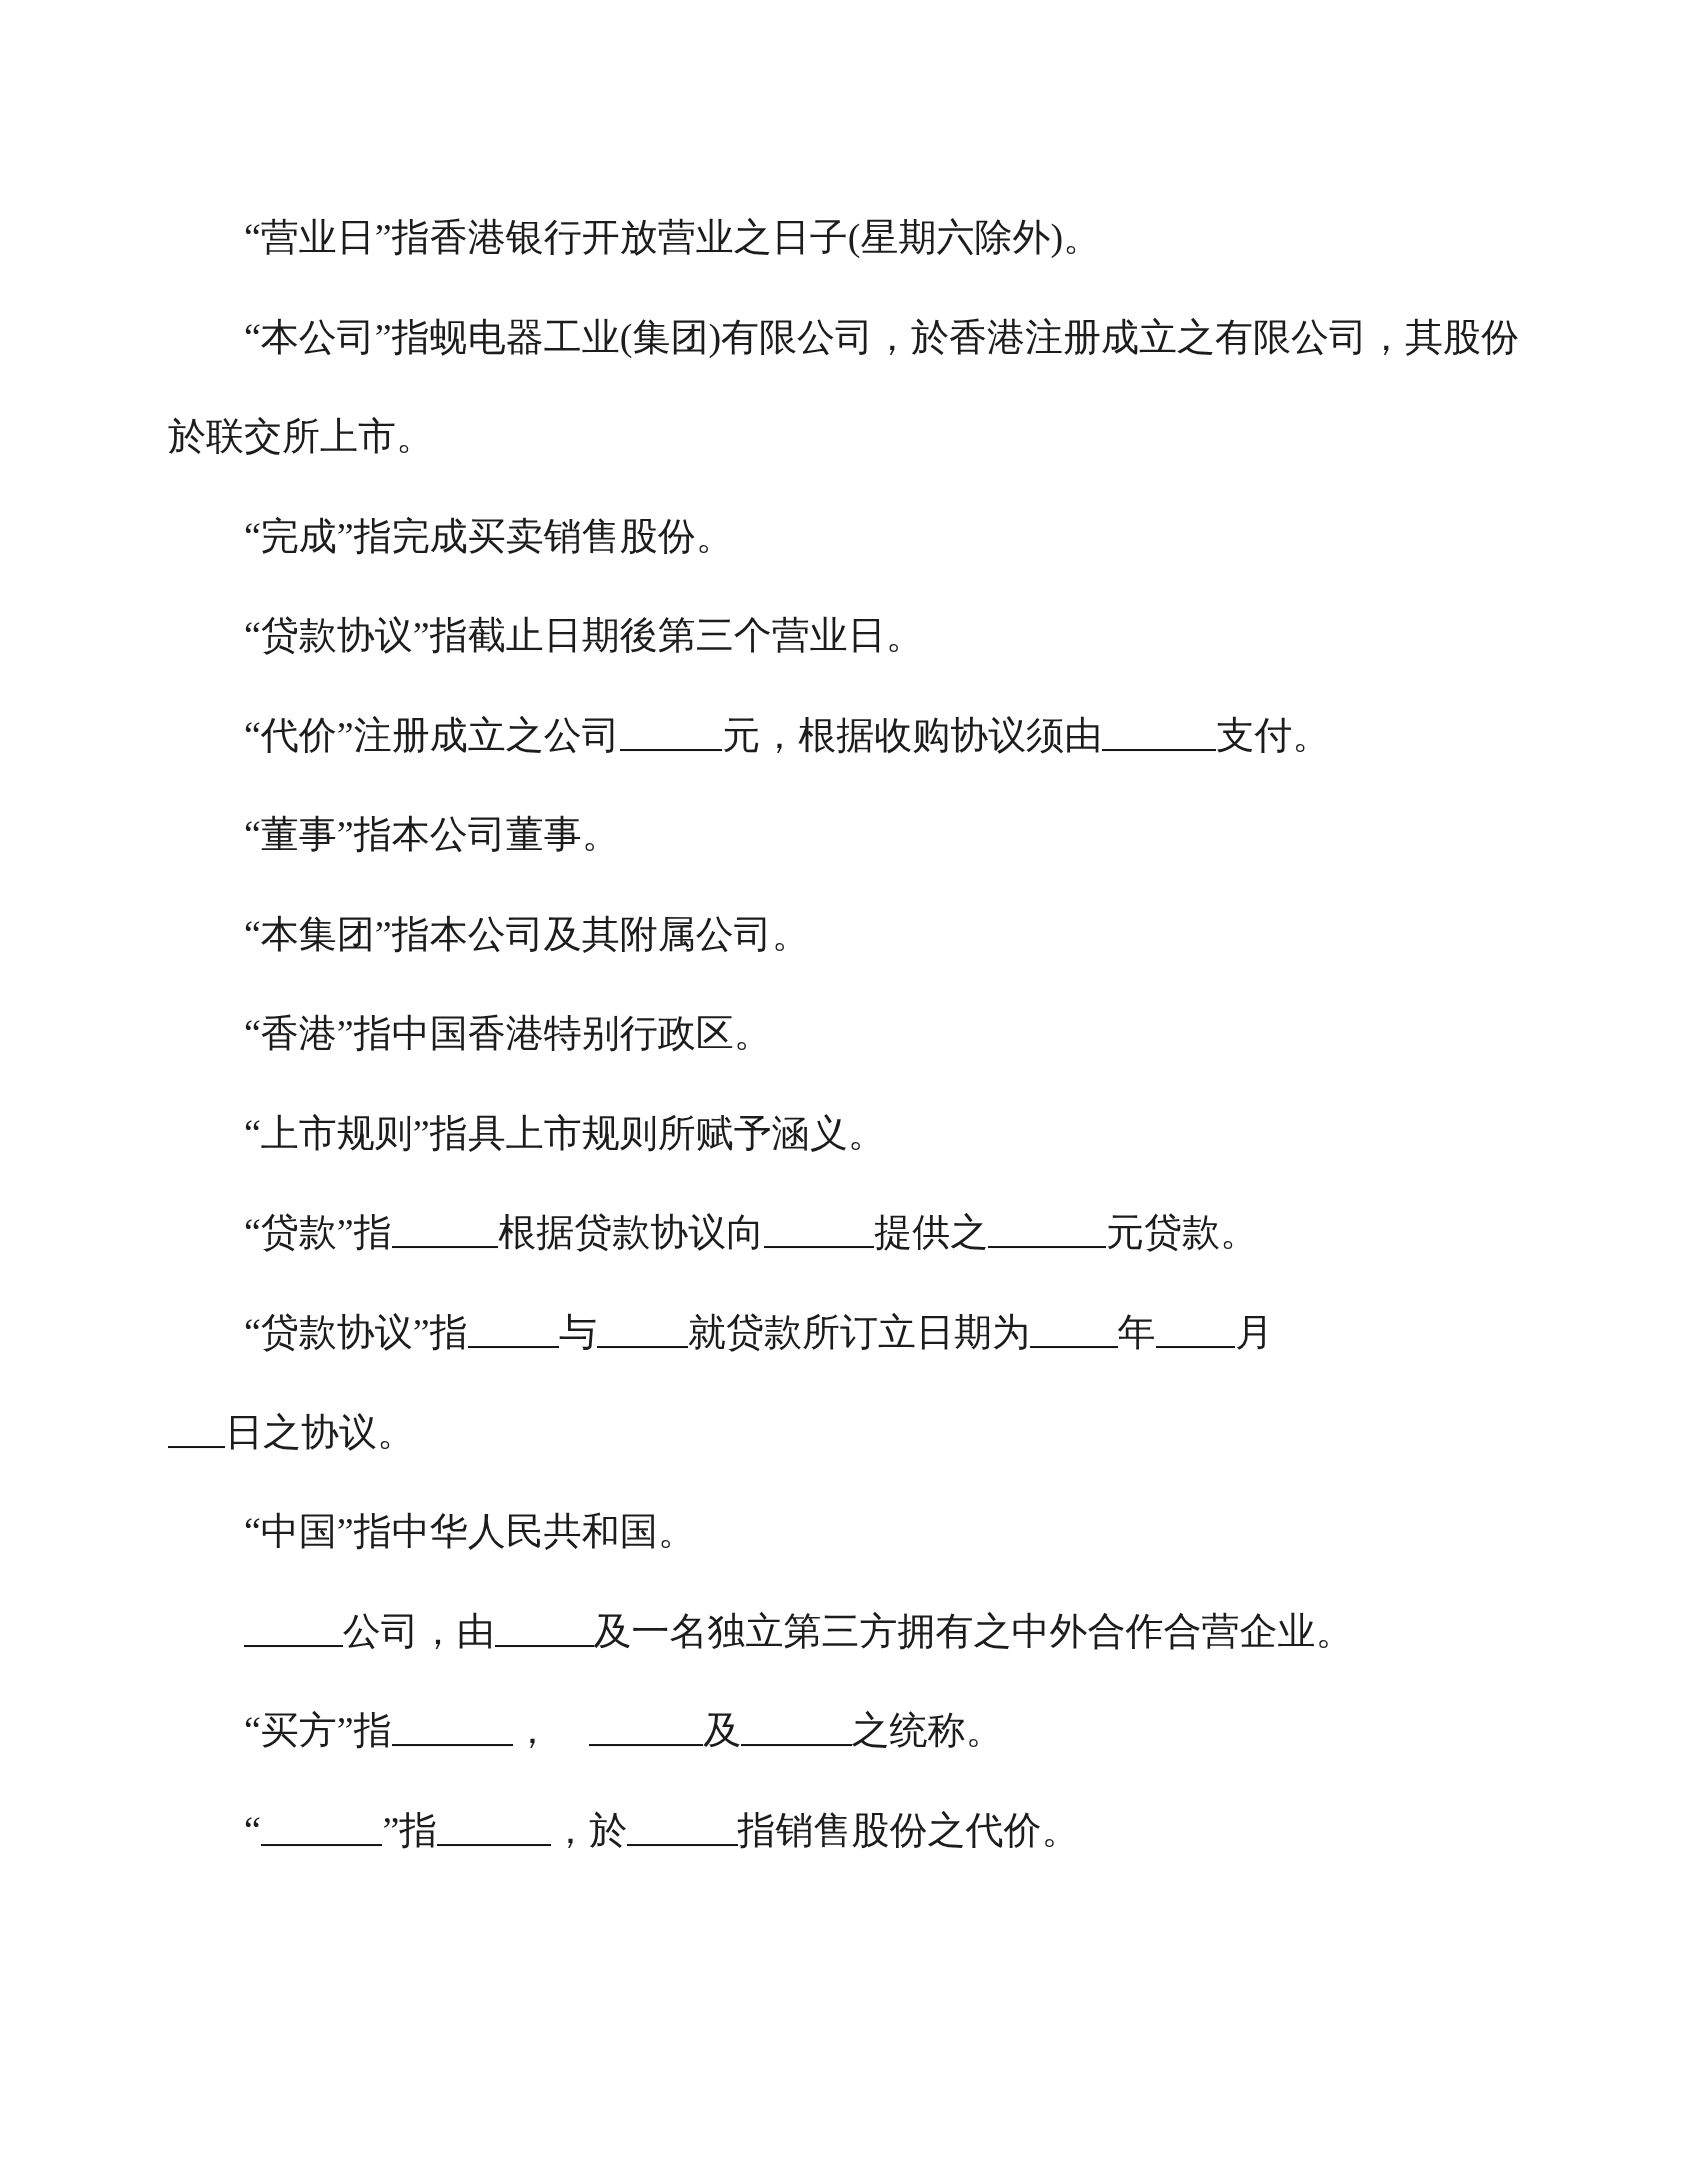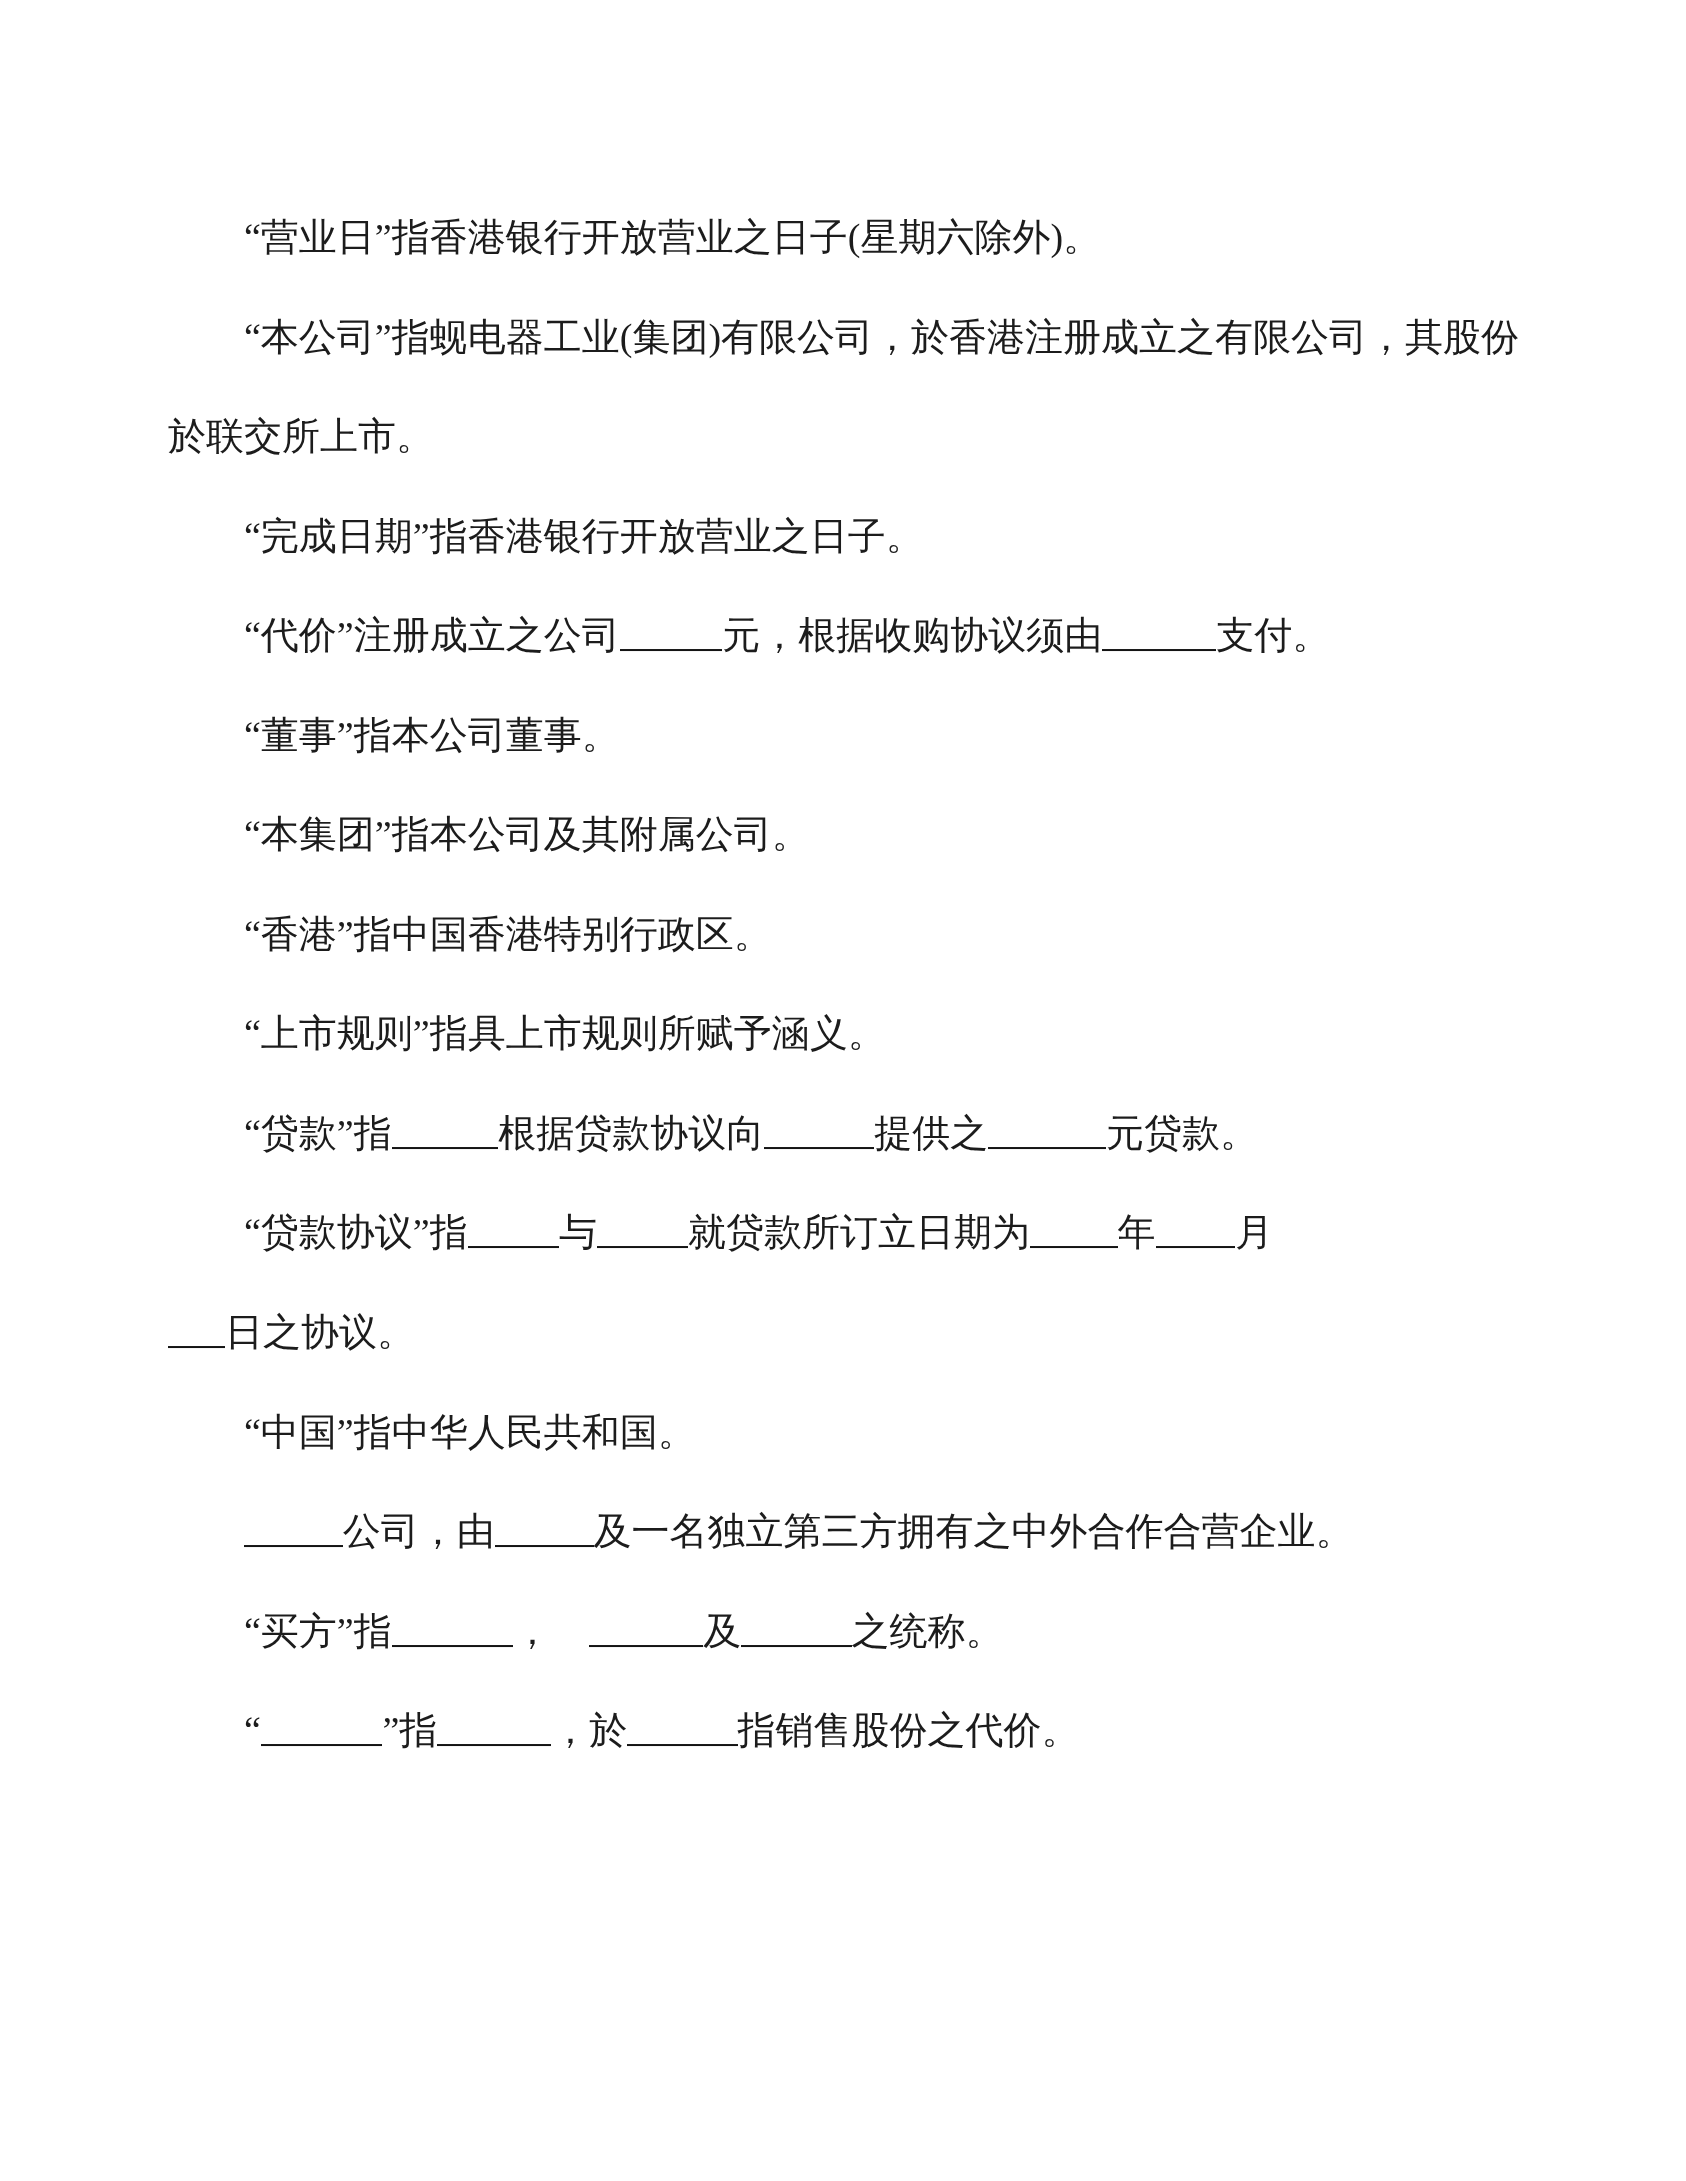--- a/index.html
+++ b/index.html
@@ -27,21 +27,22 @@
     transform:translateY(0.08em);
   }
 </style>
 </head>
 <body>
 
 <div class="page">
   <div id="definitions">
       <p class="para"><span class="run">“营业日”指香港银行开放营业之日子(星期六除外)。</span></p>
       <p class="para"><span class="run">“本公司”指蚬电器工业(集团)有限公司，於香港注册成立之有限公司，其股份</span><br><span class="run">於联交所上市。</span></p>
-      <p class="para"><span class="run">“完成日期”指香港银行开放营业之日子。</span></p>
+      <p class="para"><span class="run">“完成”指完成买卖销售股份。</span></p>
+      <p class="para"><span class="run">“贷款协议”指截止日期後第三个营业日。</span></p>
       <p class="para"><span class="run">“代价”注册成立之公司</span><span class="blank" style="width: 2.7em;"></span><span class="run">元，根据收购协议须由</span><span class="blank" style="width: 3em;"></span><span class="run">支付。</span></p>
       <p class="para"><span class="run">“董事”指本公司董事。</span></p>
       <p class="para"><span class="run">“本集团”指本公司及其附属公司。</span></p>
       <p class="para"><span class="run">“香港”指中国香港特别行政区。</span></p>
       <p class="para"><span class="run">“上市规则”指具上市规则所赋予涵义。</span></p>
       <p class="para"><span class="run">“贷款”指</span><span class="blank" style="width: 2.8em;"></span><span class="run">根据贷款协议向</span><span class="blank" style="width: 2.9em;"></span><span class="run">提供之</span><span class="blank" style="width: 3.1em;"></span><span class="run">元贷款。</span></p>
       <p class="para"><span class="run">“贷款协议”指</span><span class="blank" style="width: 2.4em;"></span><span class="run">与</span><span class="blank" style="width: 2.4em;"></span><span class="run">就贷款所订立日期为</span><span class="blank" style="width: 2.3em;"></span><span class="run">年</span><span class="blank" style="width: 2.1em;"></span><span class="run">月</span><br><span class="blank" style="width: 1.5em;"></span><span class="run">日之协议。</span></p>
       <p class="para"><span class="run">“中国”指中华人民共和国。</span></p>
       <p class="para"><span class="blank" style="width: 2.6em;"></span><span class="run">公司，由</span><span class="blank" style="width: 2.6em;"></span><span class="run">及一名独立第三方拥有之中外合作合营企业。</span></p>
       <p class="para"><span class="run">“买方”指</span><span class="blank" style="width: 3.2em;"></span><span class="run">，　</span><span class="blank" style="width: 3em;"></span><span class="run">及</span><span class="blank" style="width: 2.9em;"></span><span class="run">之统称。</span></p>

